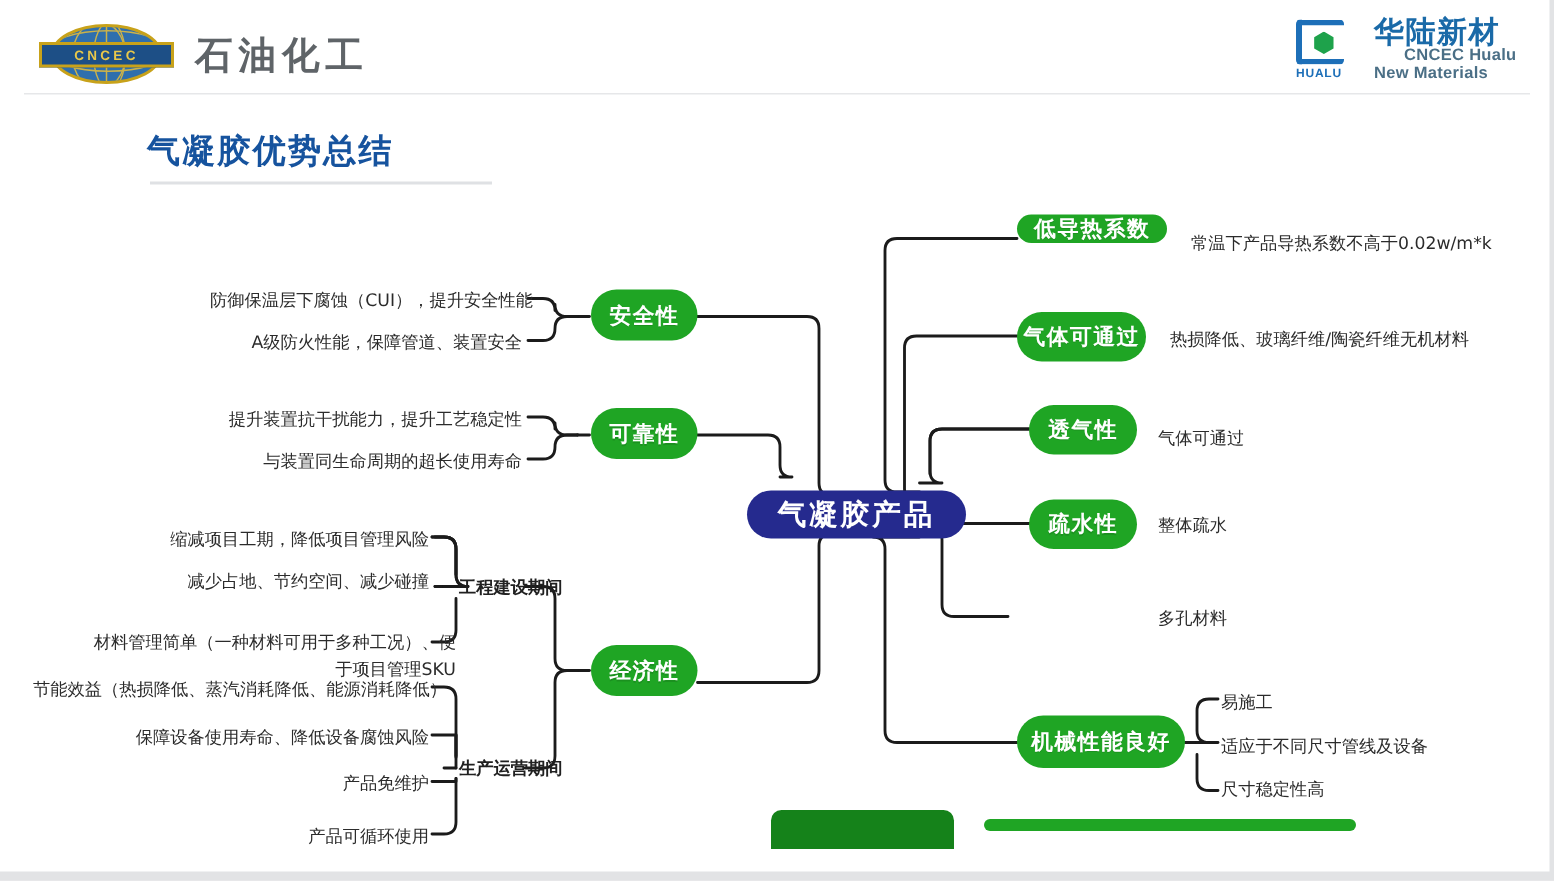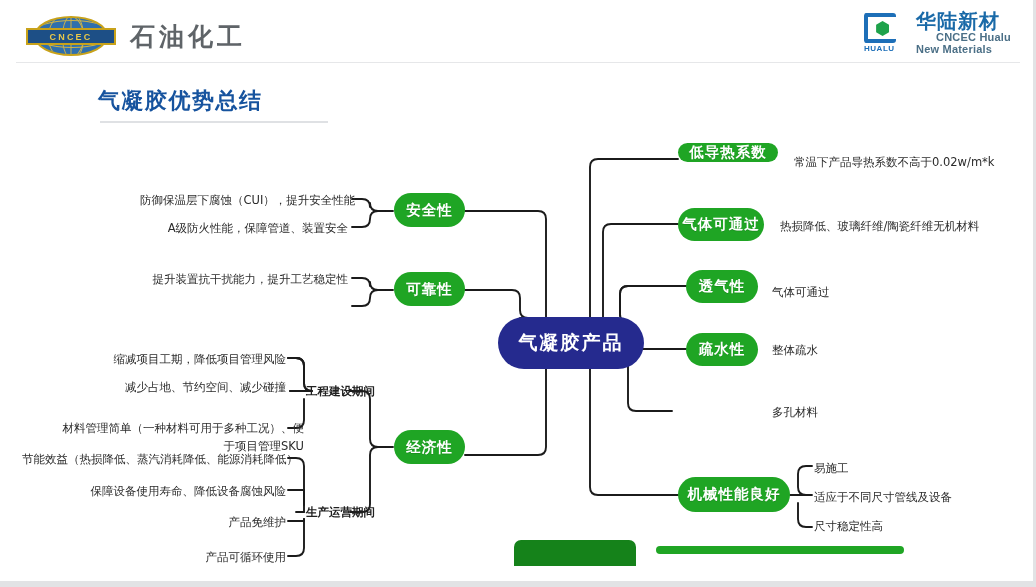--- a/index.html
+++ b/index.html
@@ -216,38 +216,39 @@
         <path d="M304,519 V521 Q304,521 296,521 H288"></path>
         <path d="M304,519 V548 Q304,556 296,556 H288"></path>
 
         <path d="M790,495 H798"></path>
         <path d="M798,495 H806 Q798,495 798,487 V474 Q798,466 806,466 H812"></path>
         <path d="M798,495 H812"></path>
         <path d="M798,503 V519 Q798,527 806,527 H812"></path>
       </g>
     </svg>
 
-    <div class="node center" style="left:498px;top:317px;width:146px;height:52px;">
+    <div class="node center" style="left:498px;top:327px;width:146px;height:32px;">
       <span>气凝胶产品</span>
     </div>
 
     <div class="node green" style="left:394px;top:193px;width:71px;height:34px;">
       <span>安全性</span>
     </div>
     <div class="node green" style="left:394px;top:272px;width:71px;height:34px;">
       <span>可靠性</span>
     </div>
     <div class="node green" style="left:394px;top:430px;width:71px;height:34px;">
       <span>经济性</span>
     </div>
 
     <div class="leaf r" style="left:140px;top:192px;width:208px;">防御保温层下腐蚀（CUI），提升安全性能</div>
     <div class="leaf r" style="left:140px;top:220px;width:208px;">A级防火性能，保障管道、装置安全</div>
 
     <div class="leaf r" style="left:140px;top:271px;width:208px;">提升装置抗干扰能力，提升工艺稳定性</div>
+    <div class="leaf r" style="left:140px;top:299px;width:208px;">与装置同生命周期的超长使用寿命</div>
 
     <div class="mid-label" style="left:306px;top:384px;">工程建设期间</div>
     <div class="mid-label" style="left:306px;top:505px;">生产运营期间</div>
 
     <div class="leaf r" style="left:60px;top:351px;width:226px;">缩减项目工期，降低项目管理风险</div>
     <div class="leaf r" style="left:60px;top:379px;width:226px;">减少占地、节约空间、减少碰撞</div>
     <div class="leaf r two" style="left:44px;top:420px;width:242px;margin-left:18px;">材料管理简单（一种材料可用于多种工况）、便于项目管理SKU</div>
 
     <div class="leaf r" style="left:22px;top:451px;width:264px;">节能效益（热损降低、蒸汽消耗降低、能源消耗降低）</div>
     <div class="leaf r" style="left:22px;top:483px;width:264px;">保障设备使用寿命、降低设备腐蚀风险</div>

